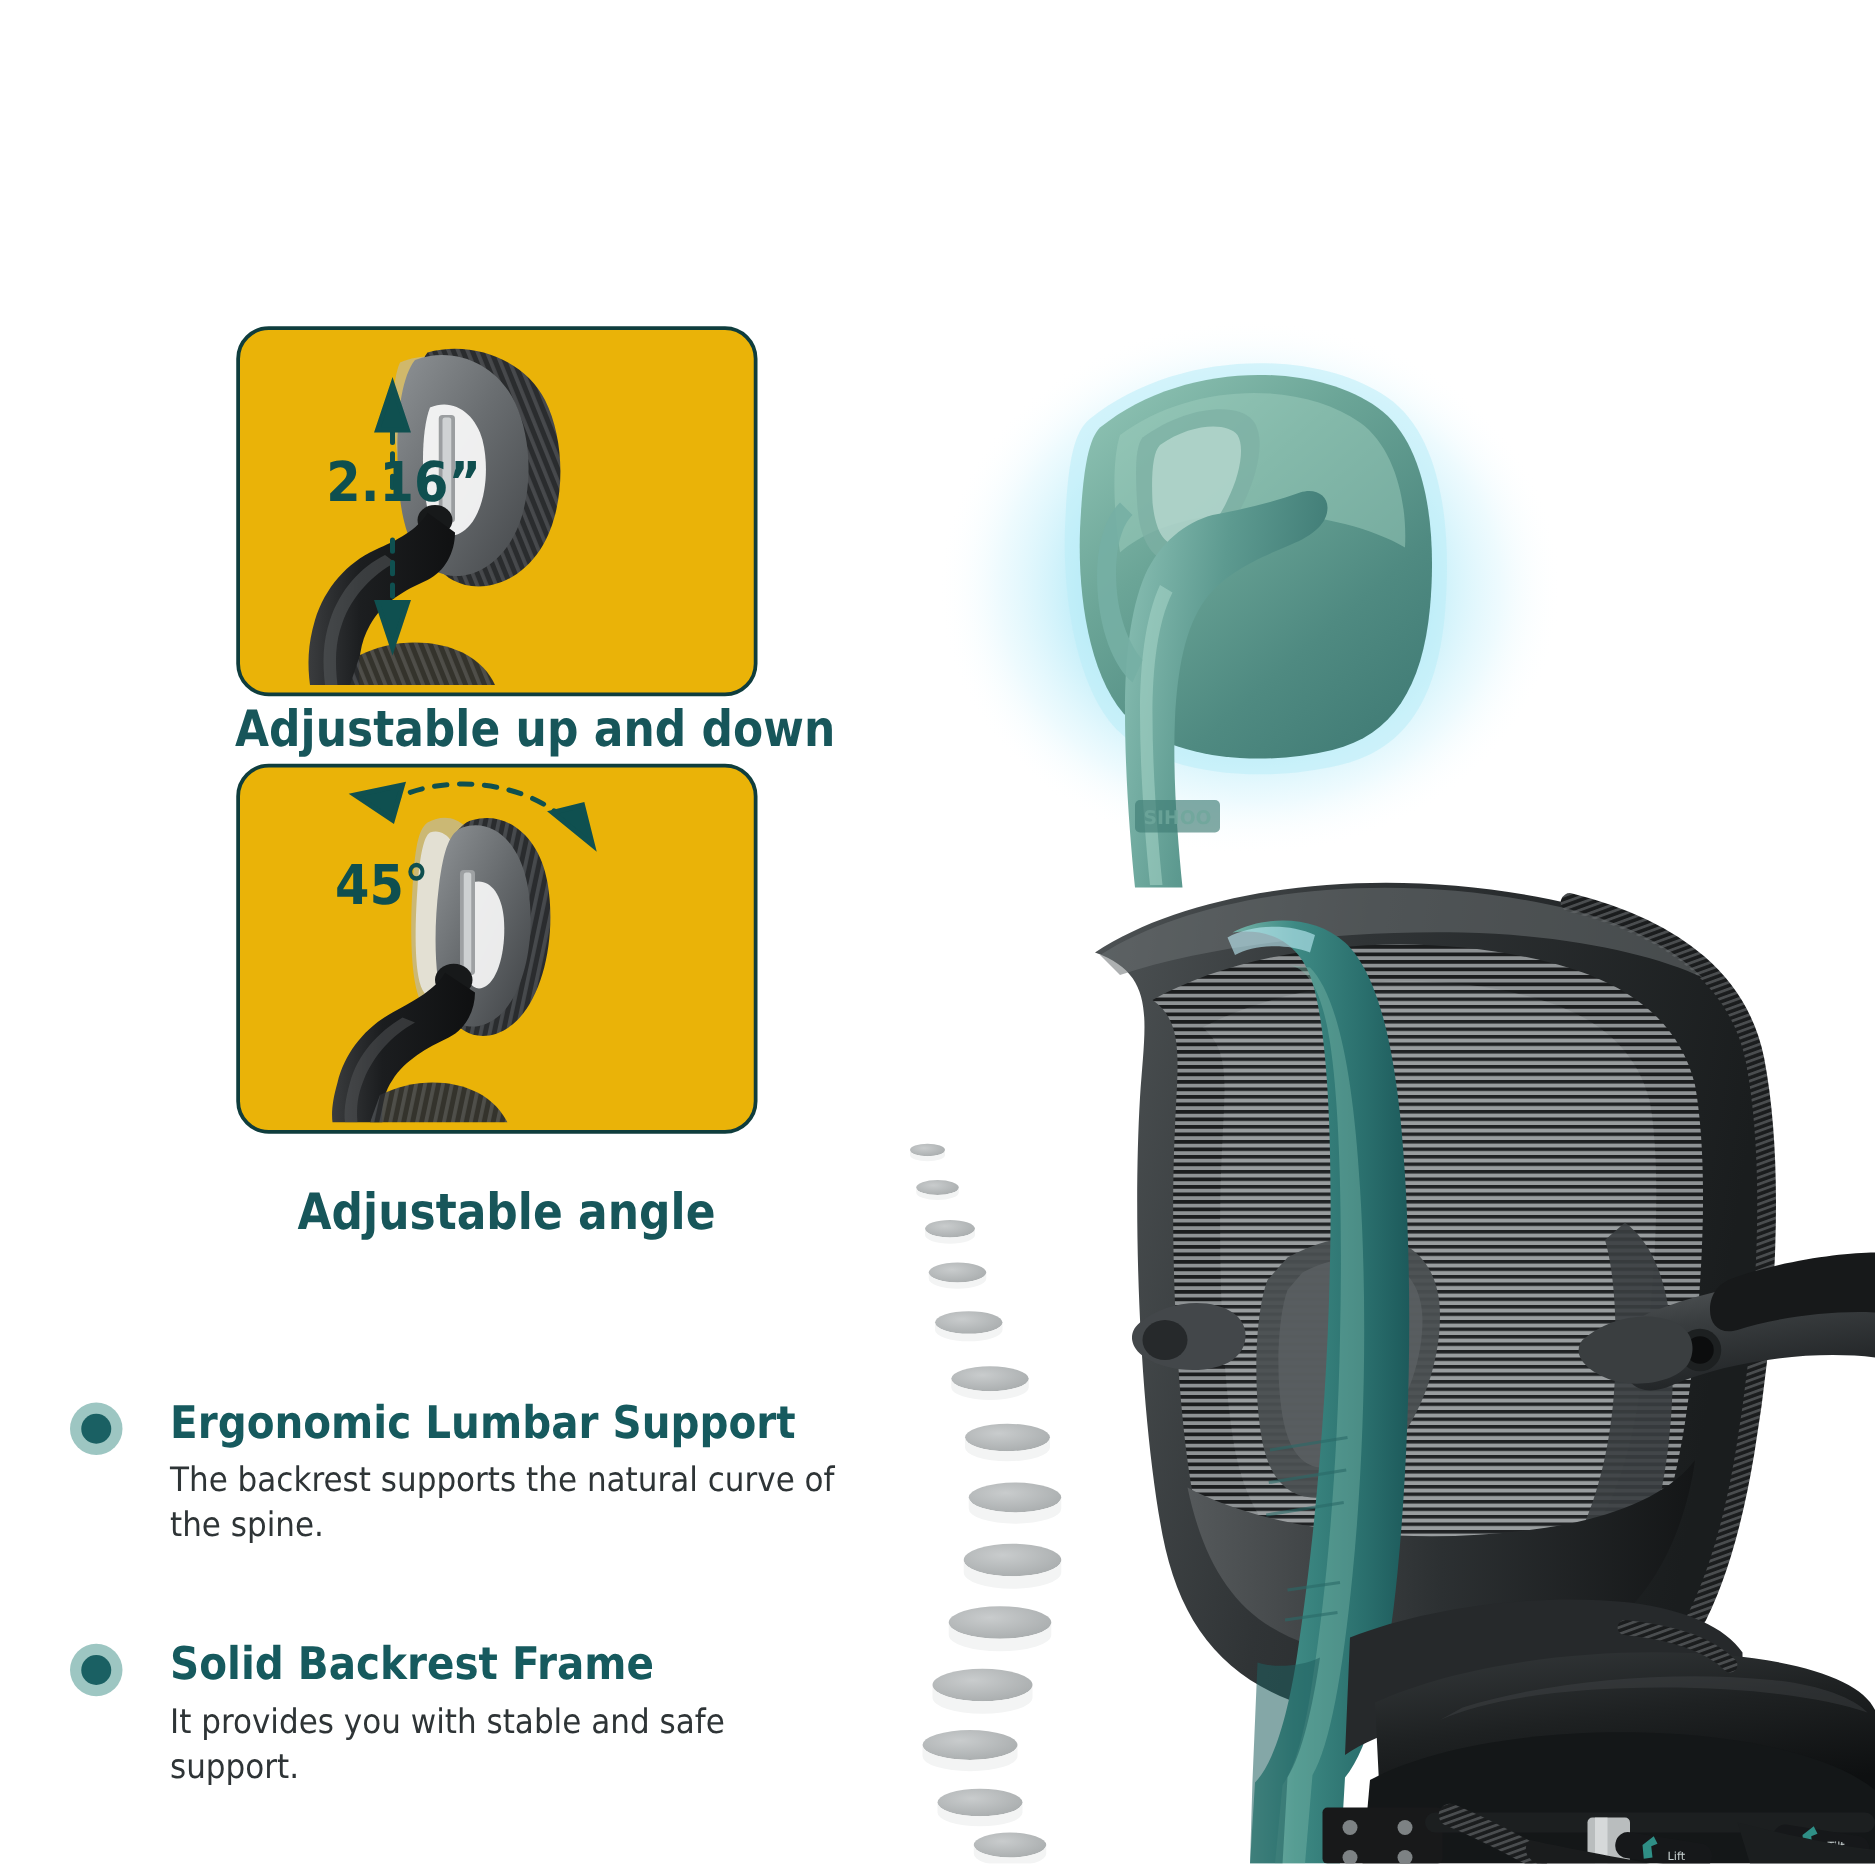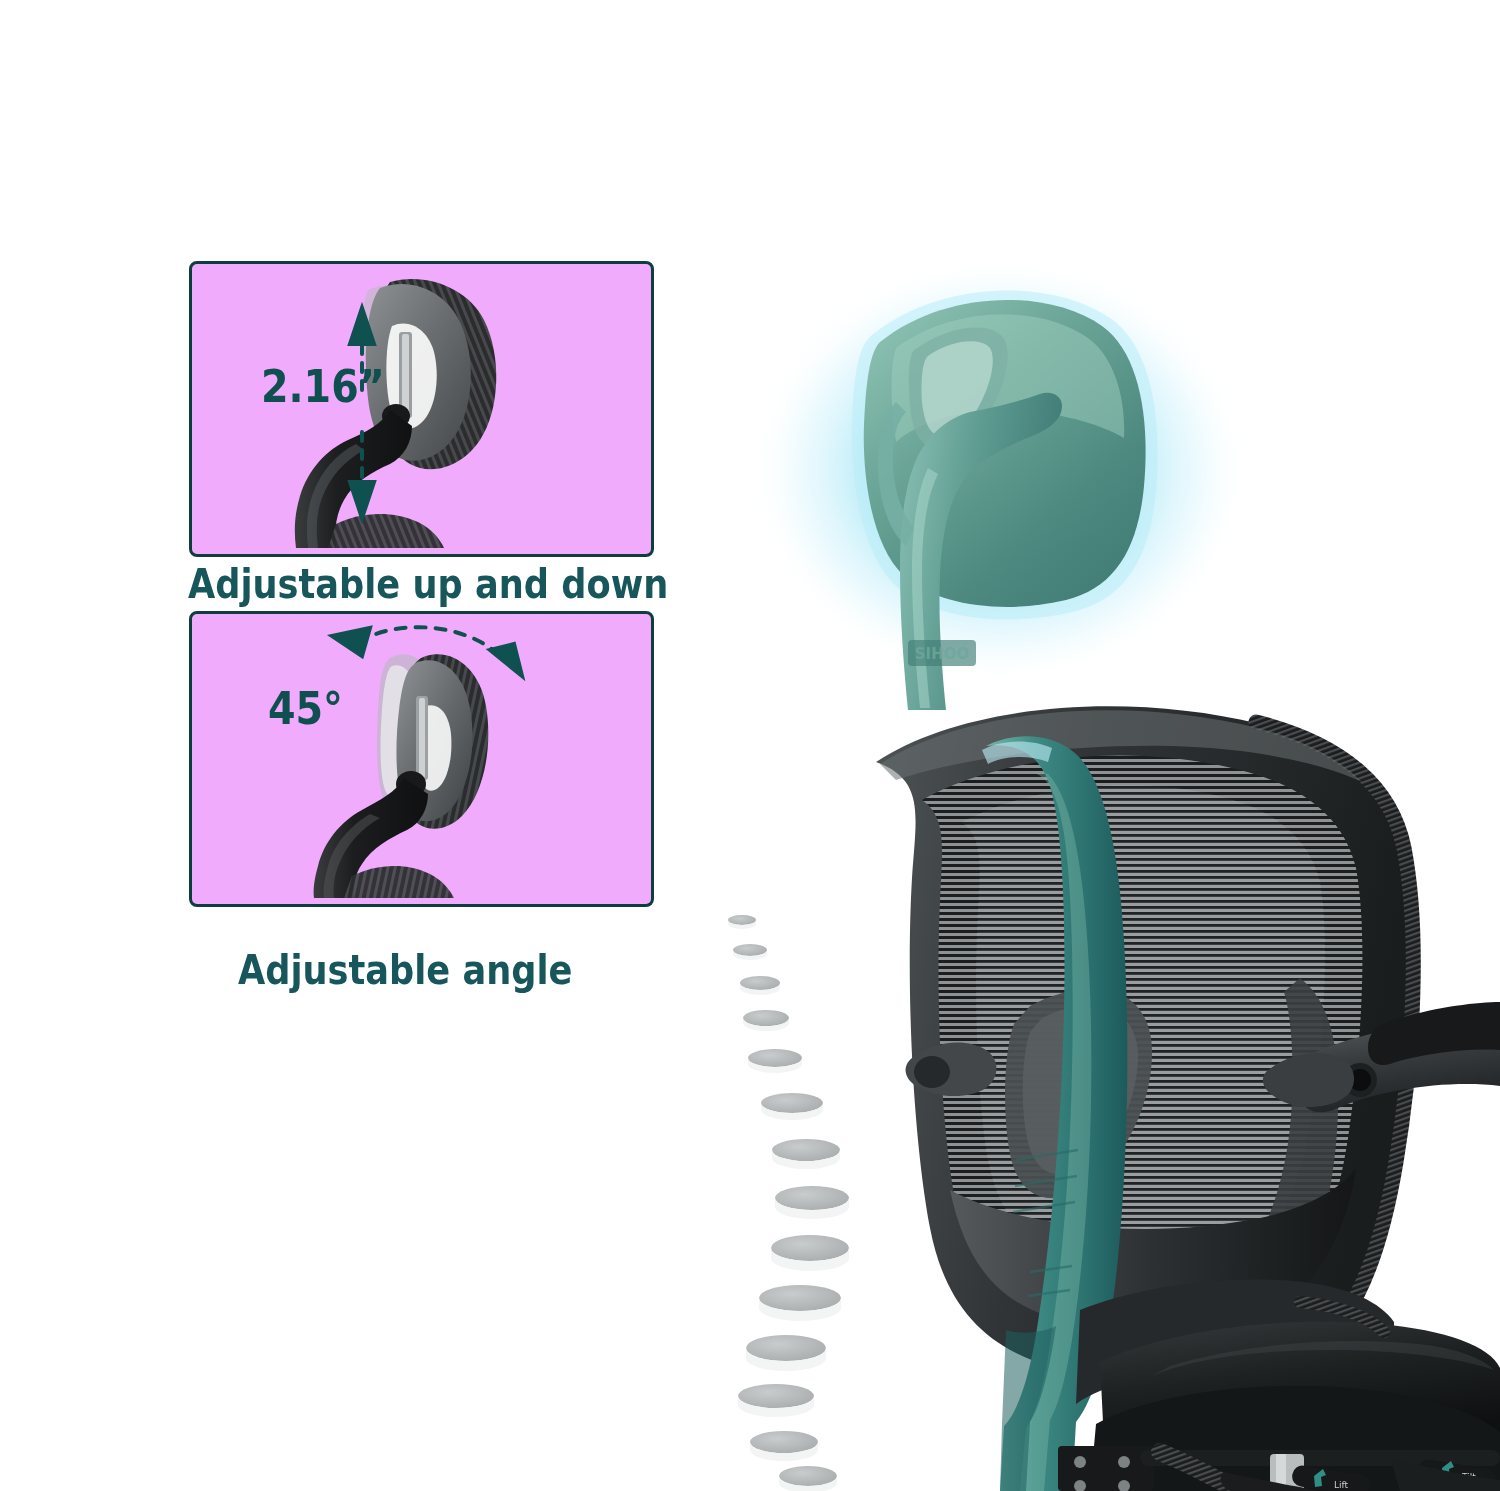--- a/index.html
+++ b/index.html
@@ -23,22 +23,22 @@
   .header:after{content:"";position:absolute;left:0;bottom:0;width:100%;height:3px;
                 background:#2c4d4d;}
   .header-title{position:absolute;left:78px;top:29px;
                 font-family:"DejaVu Sans", sans-serif;
                 font-weight:bold;font-size:57px;letter-spacing:-0.5px;
                 color:#ffffff;white-space:nowrap;
                 transform:scaleX(0.86);transform-origin:left center;
                 text-shadow:2px 3px 3px rgba(10,45,48,.55);}
 
   
-  .card{position:absolute;border:3px solid #0f3d3d;border-radius:8px;
-        background:#f0abfc;overflow:hidden;padding-left:48px;}
+  .card{position:absolute;border:3px solid #0f3d3d;border-radius:26px;
+        background:#eab308;overflow:hidden;}
   .card-1{left:189px;top:261px;width:411px;height:290px;}
   .card-2{left:189px;top:611px;width:411px;height:290px;}
 
   .caption{position:absolute;
            font-family:"DejaVu Sans", sans-serif;
            font-weight:bold;font-size:40px;color:#17565a;
            white-space:nowrap;transform:scaleX(0.88);transform-origin:left center;}
   .cap-1{left:188px;top:561px;}
   .cap-2{left:238px;top:947px;}
 
@@ -188,23 +188,37 @@
       </g>
     </svg>
 
     <div class="dim-label dim-45" style="left:76px;top:69px;position:absolute;">45°</div>
   </div>
 
   <div class="caption cap-2">Adjustable angle</div>
 
   <div class="bullets">
 
+    <div class="bullet-row">
+      <span class="bullet-dot">
+          <i></i>
+        </span>
+      <div class="bullet-head">Ergonomic Lumbar Support</div>
+      <div class="bullet-body">The backrest supports the natural curve of the spine.</div>
+    </div>
 
     <div class="gap-rows"></div>
 
+    <div class="bullet-row">
+      <span class="bullet-dot">
+          <i></i>
+        </span>
+      <div class="bullet-head">Solid Backrest Frame</div>
+      <div class="bullet-body">It provides you with stable and safe support.</div>
+    </div>
 
   </div>
 
   <div class="photo">
     <svg width="800" height="1341" viewBox="0 0 800 1341">
       <defs>
 
         <radialGradient id="glow" cx="0.5" cy="0.5" r="0.5">
           <stop offset="0.55" stop-color="#9fe4f5" stop-opacity="0.85"></stop>
           <stop offset="0.8" stop-color="#bdeefb" stop-opacity="0.35"></stop>

